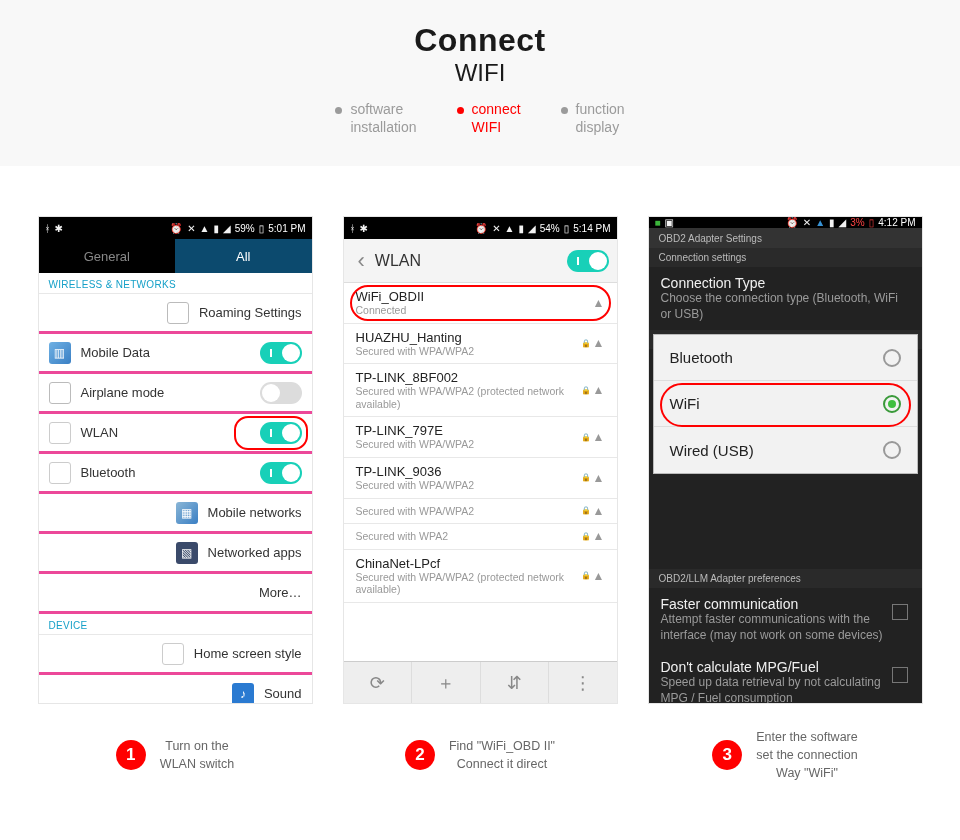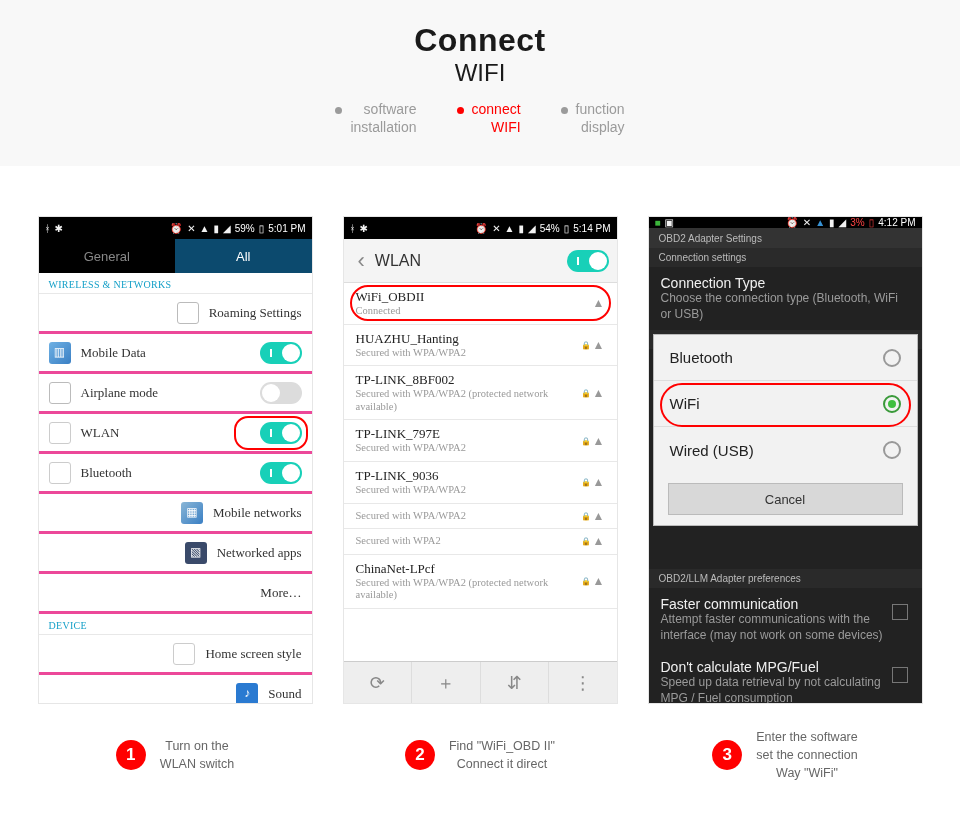--- a/index.html
+++ b/index.html
@@ -5,35 +5,35 @@
 * { box-sizing: border-box; margin: 0; padding: 0; }
 body { font-family: Arial, Helvetica, sans-serif; background: #fff; width: 960px; }
 .header-band { background: #f8f8f8; padding: 22px 0 30px; text-align: center; }
 .title-main { font-size: 32px; font-weight: 700; color: #1a1a1a; letter-spacing: 0.5px; }
 .title-sub  { font-size: 24px; color: #1a1a1a; }
 .nav-row { display: flex; justify-content: center; gap: 40px; margin-top: 14px; align-items: flex-start; }
 .nav-item { display: flex; align-items: flex-start; gap: 8px; color: #9b9b9b; font-size: 14px; }
 .nav-item.active { color: #ff0000; }
 .nav-dot { width: 7px; height: 7px; border-radius: 50%; background: #9b9b9b; margin-top: 6px; flex: 0 0 auto; }
 .nav-item.active .nav-dot { background: #ff0000; }
-.nav-label { line-height: 1.25; text-align: right; }
+.nav-label { line-height: 1.25; text-align: left; }
 
 .phones { display: flex; justify-content: center; gap: 30px; padding: 50px 0 10px; }
 .phone { width: 275px; height: 488px; border: 1px solid #e6e6e6; background: #fff; display: flex; flex-direction: column; overflow: hidden; position: relative; }
 
 .status-bar { background: #000; color: #fff; font-size: 10px; height: 22px; display: flex; align-items: center; justify-content: flex-end; gap: 4px; padding: 0 6px; }
 .status-left { margin-right: auto; display: flex; gap: 4px; align-items: center; }
 .sb-ico { font-size: 10px; opacity: 0.95; }
 
 .tabs { display: flex; height: 34px; font-size: 13px; }
 .tab { flex: 1; display: flex; align-items: center; justify-content: center; color: #888; background: #000000; }
 .tab.active { background: #0c4a6e; color: #fff; font-weight: 500; }
 
 .section-hdr { font-size: 10px; color: #15a0c8; padding: 6px 10px 3px; border-bottom: 1px solid #e8e8e8; letter-spacing: 0.3px; }
-.list { flex: 1; overflow: hidden; font-family: Liberation Serif, serif; }
+.list { flex: 1; overflow: hidden; }
 .row { display: flex; align-items: center; height: 40px; padding: 0 10px; border-bottom: 3px solid #ec4899; font-size: 13px; color: #333; position: relative; justify-content: flex-end; }
 .row .ico { width: 22px; height: 22px; margin-right: 10px; border-radius: 3px; display: flex; align-items: center; justify-content: center; font-size: 12px; color: #fff; flex: 0 0 auto; }
 .ico-roaming { background: #fff; border: 1px solid #bbb; color: #3a6ea5; }
 .ico-mobiledata { background: linear-gradient(135deg,#6fb1e4,#3a7fc4); }
 .ico-airplane { background: #fff; border: 1px solid #bbb; color: #2a7ad1; }
 .ico-wlan { background: #fff; border: 1px solid #ccc; color: #555; }
 .ico-bt { background: #fff; border: 1px solid #ccc; color: #2a7ad1; }
 .ico-network { background: linear-gradient(135deg,#8ab6d6,#3a7fc4); }
 .ico-apps { background: #3a4a6a; }
 .ico-home { background: #fff; border: 1px solid #ccc; }
@@ -311,21 +311,20 @@
           <span class="radio"></span>
         </div>
         <div class="dlg-row">
           <span>WiFi</span>
           <span class="radio sel"></span>
         </div>
         <div class="dlg-row" style="border-bottom:none">
           <span>Wired (USB)</span>
           <span class="radio"></span>
         </div>
-        <div class="dlg-cancel">Cancel</div>
         <span class="red-ring ring-wifi"></span>
       </div>
     </div>
   </div>
 
 </div>
 
 <div class="captions">
   <div class="cap">
     <span class="num-badge">1</span>

